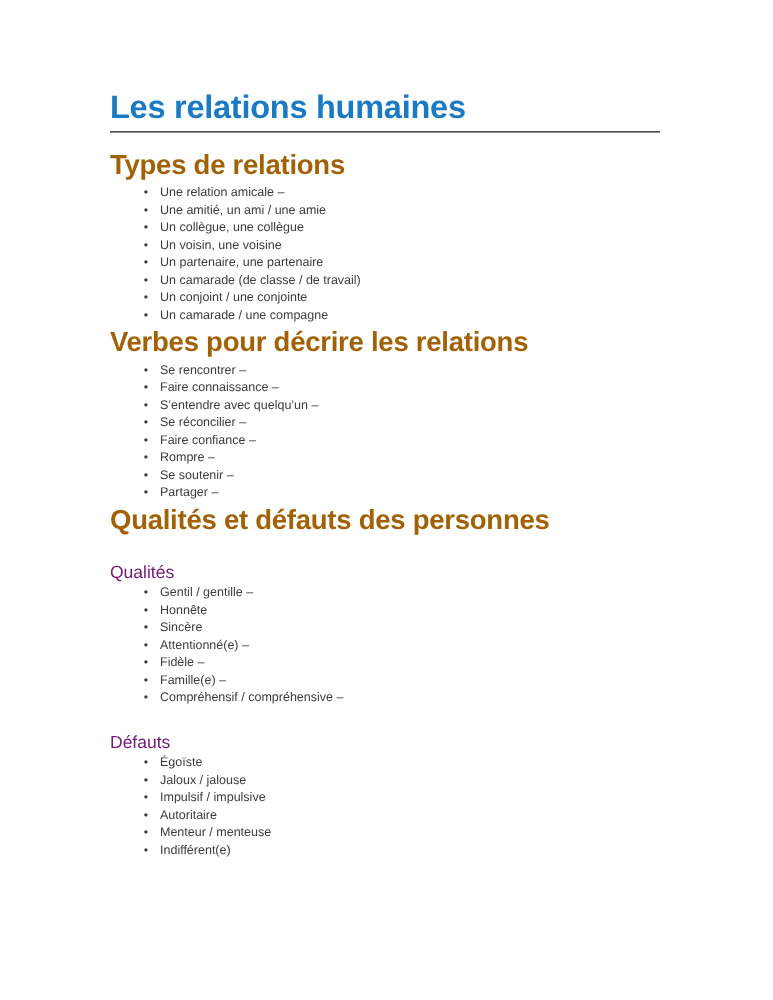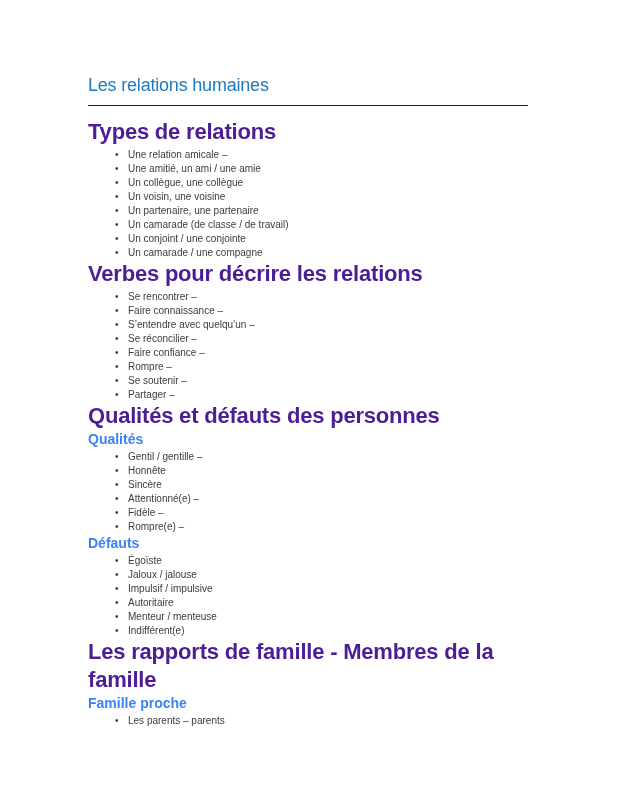--- a/index.html
+++ b/index.html
@@ -10,46 +10,46 @@
     font-family: "Liberation Sans", "DejaVu Sans", sans-serif;
     overflow: hidden;
   }
   .page {
     width: 618px;
     height: 800px;
     background: #ffffff;
     padding: 70px 90px 0 88px;
   }
   .doc-title {
-    font-size: 18px;
-    font-weight: 400;
+    font-size: 26px;
+    font-weight: 700;
     line-height: 30px;
     color: #1b7ac2;
     letter-spacing: -0.2px;
   }
   .title-rule {
     height: 0;
     border: none;
     border-top: 1.5px solid #1a1a1a;
     margin-top: 5px;
   }
   .section-heading {
     font-size: 22px;
     font-weight: 700;
     line-height: 28px;
-    color: #4c1d95;
+    color: #a16207;
     letter-spacing: -0.2px;
   }
   .first-section .section-heading { margin-top: 12px; }
   .sub-heading {
     font-size: 14px;
-    font-weight: 700;
+    font-weight: 400;
     line-height: 17px;
-    color: #3b82f6;
-    margin-top: 1px;
+    color: #701a75;
+    margin-top: 19px;
   }
   ul.bullet-list {
     list-style: none;
     margin: 2px 0 0 0;
   }
   ul.bullet-list li {
     position: relative;
     padding-left: 40px;
     font-size: 10px;
     line-height: 14px;
@@ -104,36 +104,29 @@
   <section>
     <h2 class="section-heading">Qualités et défauts des personnes</h2>
 
     <h3 class="sub-heading">Qualités</h3>
     <ul class="bullet-list">
       <li>Gentil / gentille –</li>
       <li>Honnête</li>
       <li>Sincère</li>
       <li>Attentionné(e) –</li>
       <li>Fidèle –</li>
-      <li>Rompre(e) –</li>
+      <li>Famille(e) –</li>
+      <li>Compréhensif / compréhensive –</li>
     </ul>
 
     <h3 class="sub-heading">Défauts</h3>
     <ul class="bullet-list">
       <li>Égoïste</li>
       <li>Jaloux / jalouse</li>
       <li>Impulsif / impulsive</li>
       <li>Autoritaire</li>
       <li>Menteur / menteuse</li>
       <li>Indifférent(e)</li>
     </ul>
   </section>
 
-  <section>
-    <h2 class="section-heading">Les rapports de famille - Membres de la famille</h2>
-
-    <h3 class="sub-heading">Famille proche</h3>
-    <ul class="bullet-list">
-      <li>Les parents – parents</li>
-    </ul>
-  </section>
 
 </main>
 
 </body></html>

